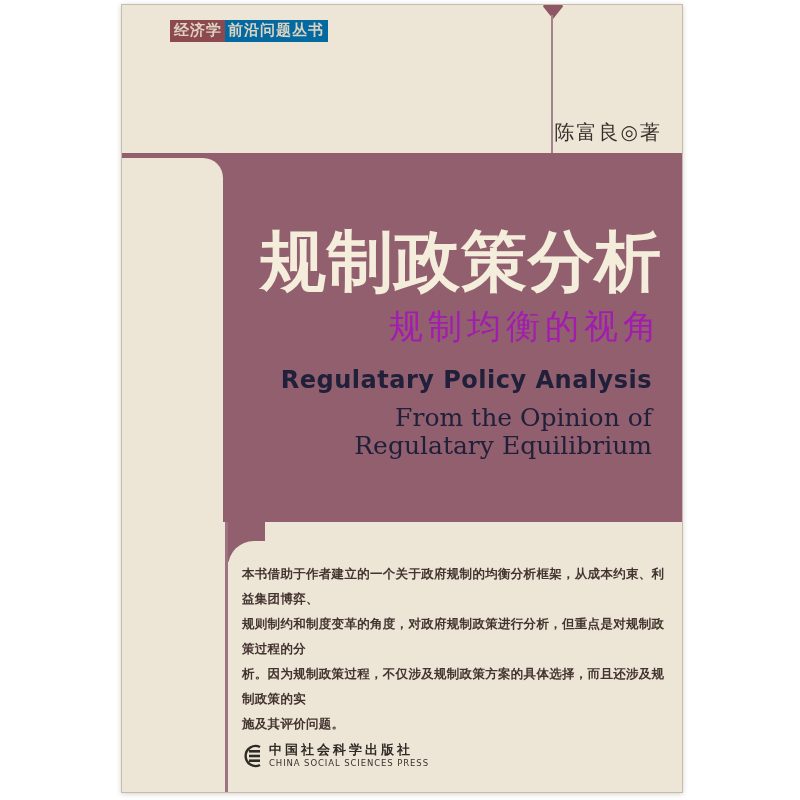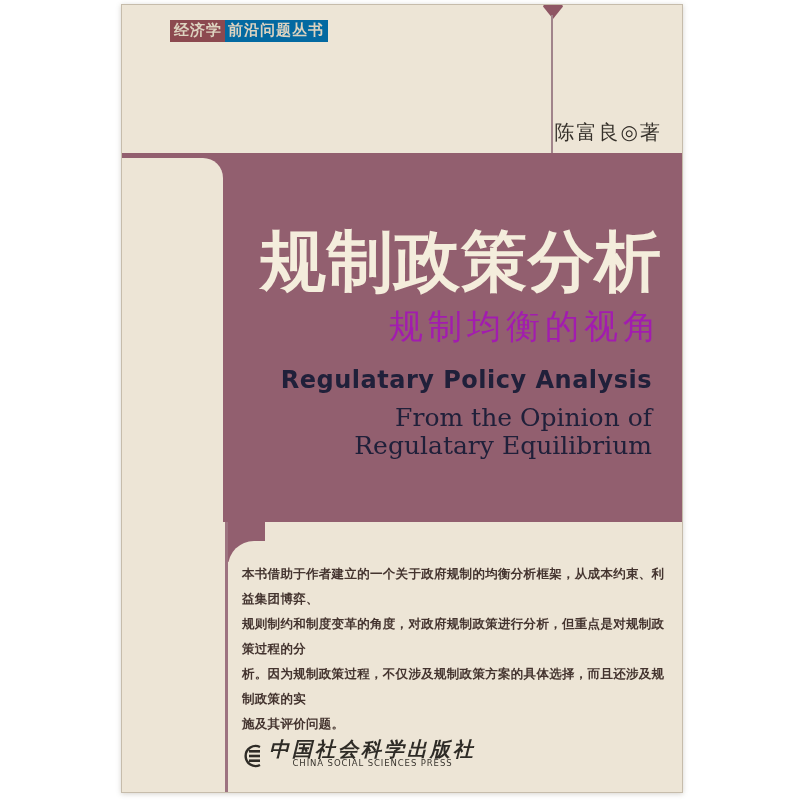--- a/index.html
+++ b/index.html
@@ -108,22 +108,22 @@
 
   
   .publisher {
     position: absolute; left: 119px; top: 736px;
     display: flex; align-items: flex-start;
   }
   .publisher .logo { width: 25px; height: 26px; margin-right: 3px; margin-top: 2px; }
   .publisher .names { display: flex; flex-direction: column; }
   .publisher .name-cn {
     font-family: "DejaVu Serif", "Liberation Serif", serif;
-    font-style: italic; font-weight: bold;
-    font-size: 20px; letter-spacing: 3px; color: #2e2b26; line-height: 17px;
+    font-weight: bold;
+    font-size: 13px; letter-spacing: 3px; color: #2e2b26; line-height: 17px;
   }
   .publisher .name-en {
     font-size: 8.5px; letter-spacing: 0.9px; color: #38342e; line-height: 10px; text-align: center;
   }
 </style>
 </head>
 <body>
 
 <div class="page">
   <div class="cover">

